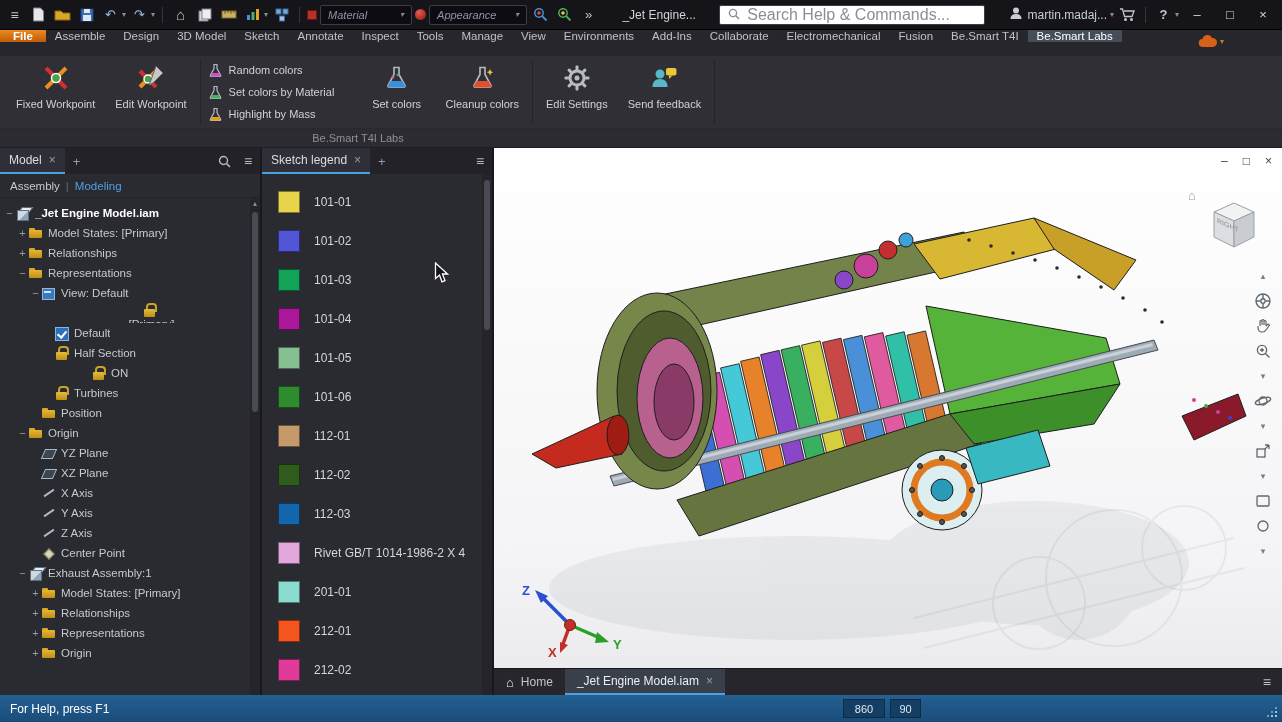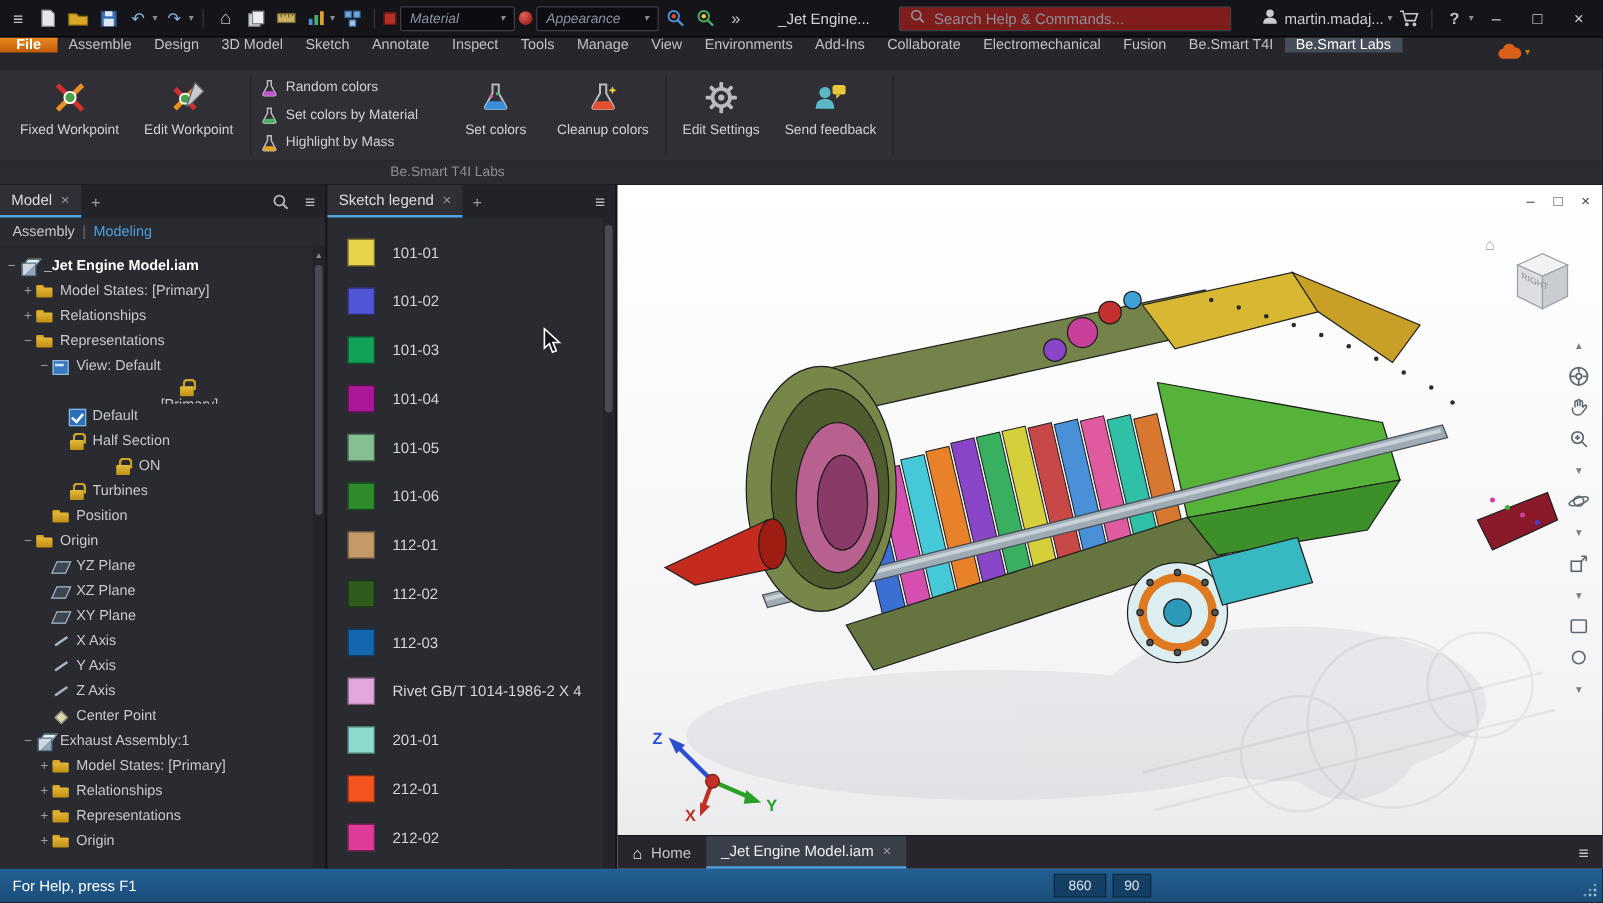--- a/index.html
+++ b/index.html
@@ -13,22 +13,22 @@
   color:#c3c6cb;border-bottom:1px solid #000;flex:none}
 .tb-icon{width:21px;height:22px;display:flex;align-items:center;justify-content:center;font-size:13px;flex:none}
 .tb-icon svg{display:block}
 .tb-sep{width:1px;height:16px;background:#34343c;margin:0 4px;flex:none}
 .tb-dd{font-size:8px;color:#8a8a92;margin-left:-2px}
 .tb-select{height:20px;background:#0c0c12;border:1px solid #3d3d46;border-radius:2px;color:#8d96a4;
   font-size:11px;font-style:italic;display:flex;align-items:center;gap:8px;padding:0 7px;flex:none}
 .tb-ball{width:11px;height:11px;border-radius:50%;background:radial-gradient(circle at 35% 30%,#e06050,#8a1410);flex:none}
 .tb-chip{width:10px;height:10px;background:#b53026;border:1px solid #6e140e;flex:none}
 .doc-title{font-size:12px;color:#d2d5d9;white-space:nowrap;flex:none}
-.search-box{width:266px;height:20px;background:#7f1d1d;border:1px solid #3d3d46;border-radius:2px;
-  display:flex;align-items:center;gap:7px;padding:0 8px;color:#8d8d95;font-size:12px;flex:none}
+.search-box{width:266px;height:20px;background:#ffffff;border:1px solid #3d3d46;border-radius:2px;
+  display:flex;align-items:center;gap:7px;padding:0 8px;color:#8d8d95;font-size:16px;flex:none}
 .userwrap{display:flex;align-items:center;gap:5px;font-size:12px;color:#c9ccd1;flex:none}
 .winbtn{width:30px;height:29px;display:flex;align-items:center;justify-content:center;font-size:13px;color:#d3d5d9;flex:none}
 .grow{flex:1 1 0;min-width:4px}
 
 
 .ribbontabs{height:26px;background:#26262c;display:flex;align-items:flex-start;flex:none;position:relative;overflow:hidden}
 .rtab{display:flex;align-items:center;padding:0 9px;font-size:11.5px;color:#bfc2c7;white-space:nowrap}
 .rtab-file{background:linear-gradient(#ec8a1e,#c05b0a);color:#fff;font-weight:bold;padding:0 13px}
 .rtab-active{background:#454d58;color:#fff}
 .rtab-cloud{position:absolute;right:58px;top:4px;display:flex;align-items:center;gap:3px}
@@ -465,25 +465,20 @@
             <span class="ti ti-plane"></span>
             <span class="tree-label">YZ Plane</span>
           </div>
           <div class="tree-row" style="padding-left: 30px;">
             <span class="expander"></span>
             <span class="ti ti-plane"></span>
             <span class="tree-label">XZ Plane</span>
           </div>
           <div class="tree-row" style="padding-left: 30px;">
             <span class="expander"></span>
-            <span class="ti ti-plane"></span>
-            <span class="tree-label">XY Plane</span>
-          </div>
-          <div class="tree-row" style="padding-left: 30px;">
-            <span class="expander"></span>
             <span class="ti ti-axis"></span>
             <span class="tree-label">X Axis</span>
           </div>
           <div class="tree-row" style="padding-left: 30px;">
             <span class="expander"></span>
             <span class="ti ti-axis"></span>
             <span class="tree-label">Y Axis</span>
           </div>
           <div class="tree-row" style="padding-left: 30px;">
             <span class="expander"></span>

